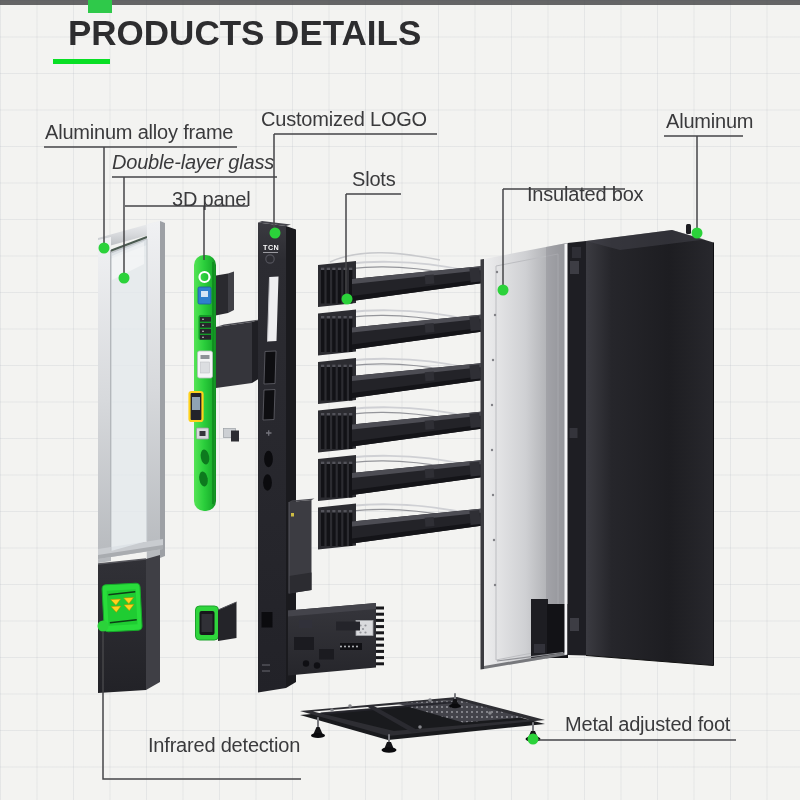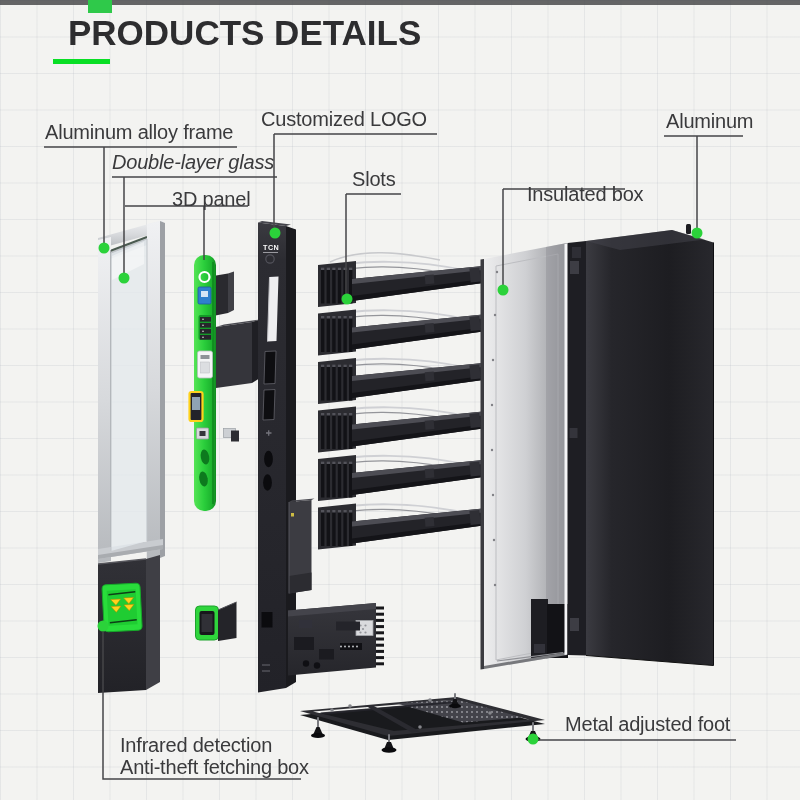--- a/index.html
+++ b/index.html
@@ -15,21 +15,21 @@
   .top-strip{position:absolute;left:0;top:0;width:800px;height:5px;background:#4b4b4e;opacity:.85;}
   .green-chip{position:absolute;left:88px;top:0;width:24px;height:13px;background:#2fc94a;}
   .title{
     position:absolute;left:68px;top:13px;
     font-size:35px;font-weight:800;color:#2d2d2f;letter-spacing:0px;white-space:nowrap;
   }
   .title-underline{position:absolute;left:53px;top:59px;width:57px;height:5px;background:#09df25;}
   .lbl{
     position:absolute;font-size:20px;color:#3a3a3c;white-space:nowrap;letter-spacing:-0.2px;
   }
-  .lbl.two-line{line-height:22px;}
+  .lbl.two-line{line-height:22px;margin-left:28px;}
   svg.art{position:absolute;left:0;top:0;}
 </style>
 </head>
 <body>
 
 <div class="stage">
 
   <svg class="art" width="800" height="800" viewBox="0 0 800 800">
     <defs>
       <linearGradient id="silverG" x1="0" y1="0" x2="0" y2="1">
@@ -353,15 +353,14 @@
   <div class="lbl" style="left:45px;top:121px;">Aluminum alloy frame</div>
   <div class="lbl" style="left:112px;top:151px;font-style:italic;">Double-layer glass</div>
   <div class="lbl" style="left:172px;top:180px;margin-top:8px;">3D panel</div>
   <div class="lbl" style="left:261px;top:108px;">Customized LOGO</div>
   <div class="lbl" style="left:352px;top:168px;">Slots</div>
   <div class="lbl" style="left:527px;top:163px;margin-top:20px;">Insulated box</div>
   <div class="lbl" style="left:666px;top:110px;">Aluminum</div>
   <div class="lbl" style="left:565px;top:713px;">Metal adjusted foot</div>
   <div class="lbl two-line" style="left:120px;top:734px;">
     <div>Infrared detection</div>
-    <div>Anti-theft fetching box</div>
   </div>
 </div>
 
 </body></html>

